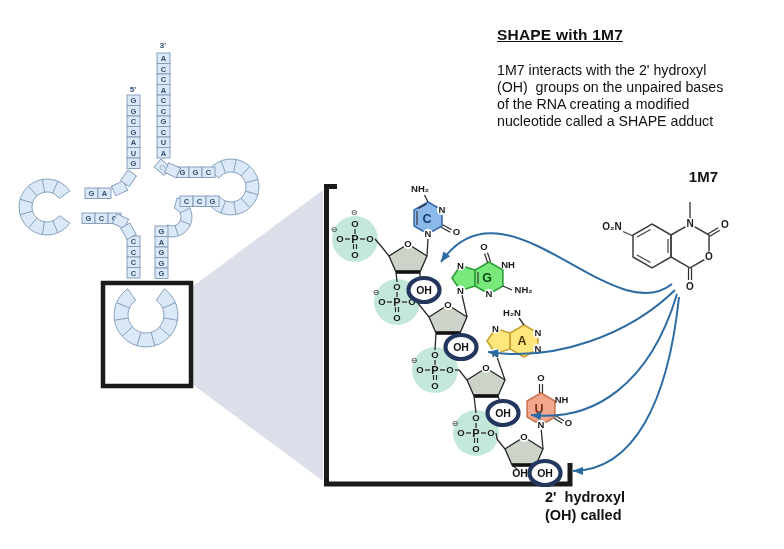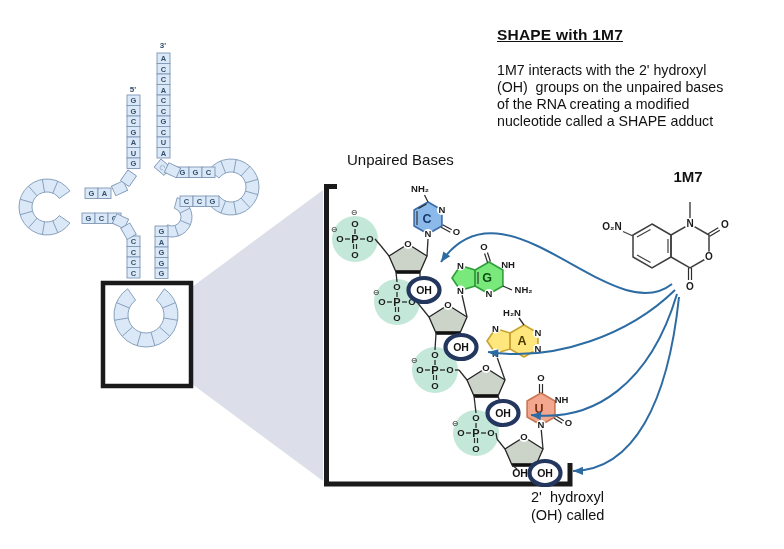--- a/index.html
+++ b/index.html
@@ -4,21 +4,21 @@
 <style>
   html,body{margin:0;padding:0;background:#fff;}
   body{font-family:"Liberation Sans","DejaVu Sans",sans-serif;color:#111;}
   #stage{position:relative;width:784px;height:549px;background:#fff;overflow:hidden;}
   #scene{position:absolute;left:0;top:0;}
   .abs{position:absolute;}
   .info{width:300px;}
   .info .title{font-size:15.5px;font-weight:700;text-decoration:underline;letter-spacing:.2px;margin-bottom:18px;}
   .info .body div{font-size:14.2px;line-height:17px;white-space:pre;}
   .lbl{font-size:15px;color:#111;}
-  .reagent{font-weight:700;font-size:15px;text-align:center;width:60px;}
+  .reagent{font-weight:700;font-size:15px;text-align:right;width:60px;}
   .hydroxyl div{font-size:14.5px;line-height:18px;white-space:pre;}
   svg text{font-family:"Liberation Sans","DejaVu Sans",sans-serif;}
 </style>
 </head>
 <body>
 
 <div id="stage">
 
   <svg id="scene" width="784" height="549" viewBox="0 0 784 549">
       <g>
@@ -454,21 +454,20 @@
   <div class="abs info" style="left:497px;top:26px;">
     <div class="title">SHAPE with 1M7</div>
     <div class="body">
       <div>1M7 interacts with the 2' hydroxyl</div>
       <div>(OH)  groups on the unpaired bases</div>
       <div>of the RNA creating a modified</div>
       <div>nucleotide called a SHAPE adduct</div>
     </div>
   </div>
 
-  <div class="abs lbl" style="left:347px;top:151px;">Unpaired Bases</div>
 
   <div class="abs reagent" style="left:658px;top:168px;">1M7</div>
 
-  <div class="abs hydroxyl" style="left:531px;top:488px;">
+  <div class="abs hydroxyl" style="left:545px;top:488px;font-weight:bold;">
     <div>2'  hydroxyl</div>
     <div>(OH) called</div>
   </div>
 </div>
 
 </body></html>

